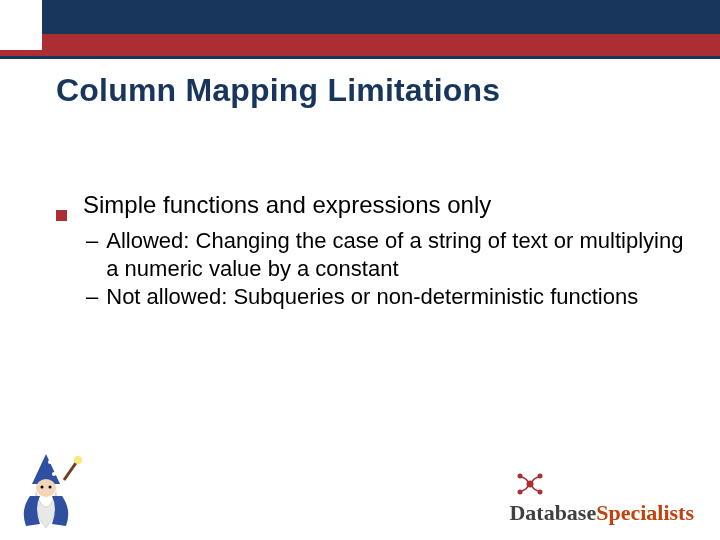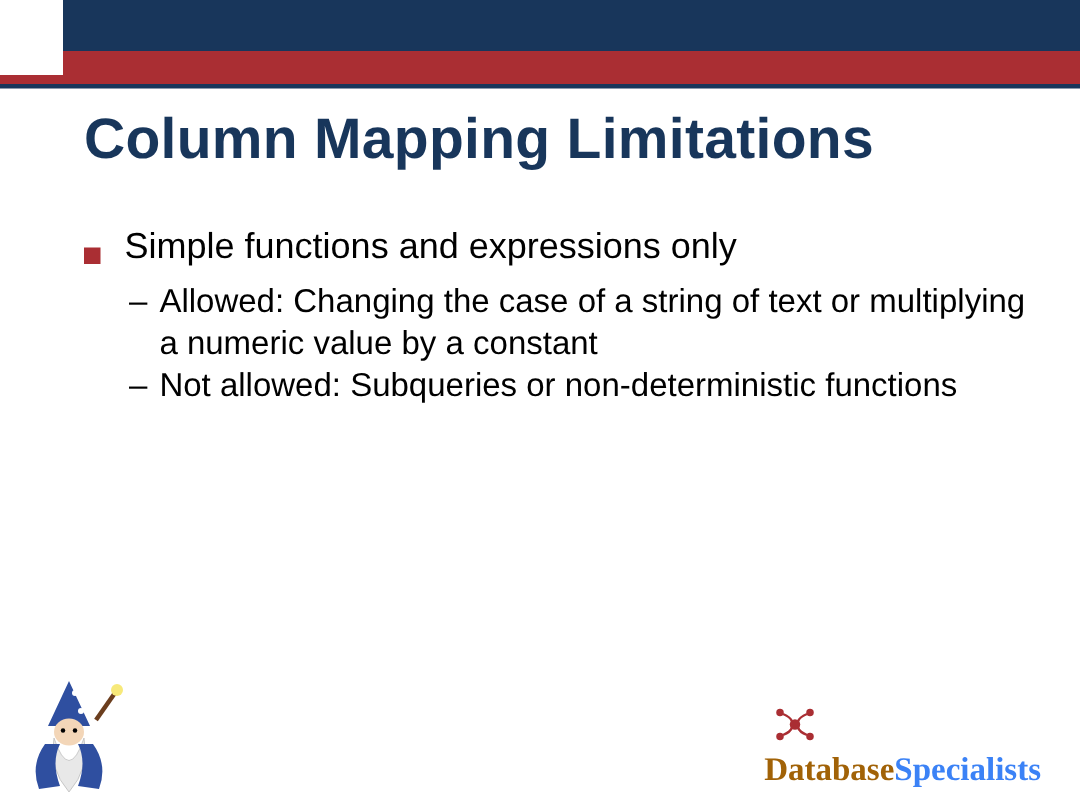--- a/index.html
+++ b/index.html
@@ -43,38 +43,39 @@
     left: 0;
     width: 42px;
     height: 50px;
     background: #ffffff;
   }
   .title {
     position: absolute;
     top: 72px;
     left: 56px;
     right: 20px;
-    font-size: 38px;
+    font-size: 32px;
     font-weight: bold;
     color: #18365b;
     letter-spacing: 0.2px;
   }
   .content {
     position: absolute;
     top: 150px;
     left: 56px;
     right: 28px;
     font-size: 24px;
     color: #000;
     line-height: 1.28;
   }
   .bullet-row {
     display: flex;
-    align-items: center;
+    align-items: flex-end;
     margin-bottom: 6px;
+    margin-top: 40px;
   }
   .square-bullet {
     width: 11px;
     height: 11px;
     background: #aa2e33;
     margin-top: 10px;
     margin-right: 16px;
     flex-shrink: 0;
   }
   .bullet-text {
@@ -111,22 +112,22 @@
   .logo-icon {
     margin-left: 4px;
     margin-bottom: -2px;
   }
   .logo-text {
     font-family: Georgia, 'Times New Roman', serif;
     font-size: 22px;
     font-weight: bold;
     white-space: nowrap;
   }
-  .logo-db { color: #a16207; }
-  .logo-sp { color: #3b82f6; }
+  .logo-db { color: #404040; }
+  .logo-sp { color: #c2410c; }
 </style>
 </head>
 <body>
 
 <div class="header-band">
   <div class="navy-top"></div>
   <div class="red-stripe"></div>
   <div class="navy-line"></div>
   <div class="white-notch"></div>
 </div>

